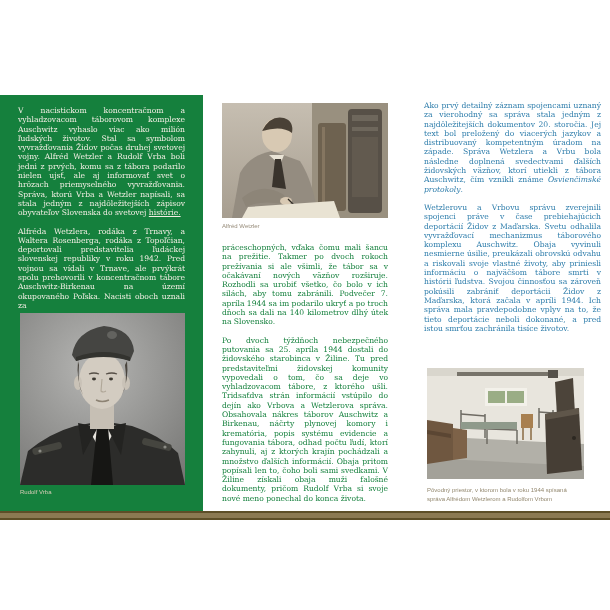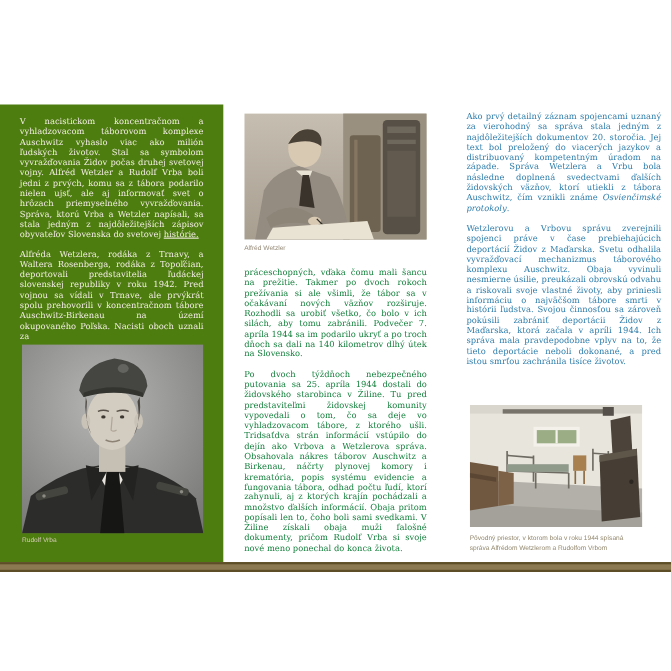--- a/index.html
+++ b/index.html
@@ -13,21 +13,21 @@
     position: relative;
     width: 610px; height: 610px;
     background: #ffffff;
   }
 
   
   .left-panel {
     position: absolute;
     left: 0; top: 95px;
     width: 203px; height: 416px;
-    background: #4d7c0f;
+    background: #15803d;
     box-sizing: border-box;
   }
   .left-panel .panel-text {
     padding: 11px 18px 0 18px;
     color: #f3eee4;
   }
   p.body-p {
     margin: 0 0 9px 0;
     font-size: 7.6px;
     line-height: 9.3px;

